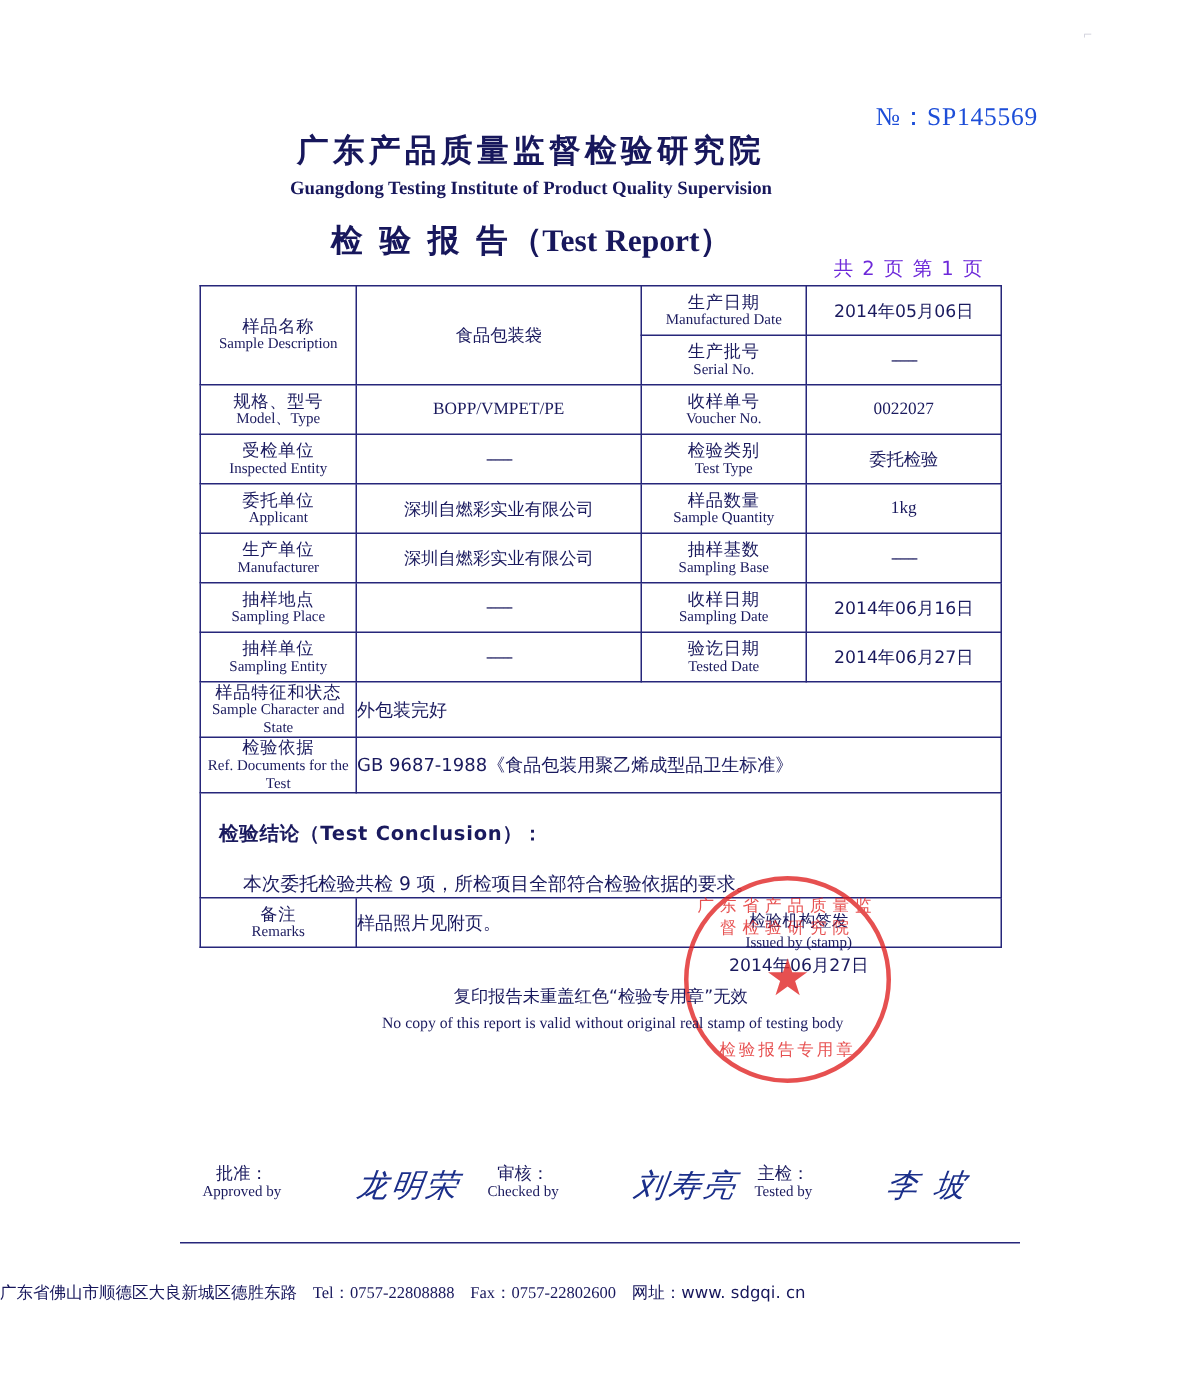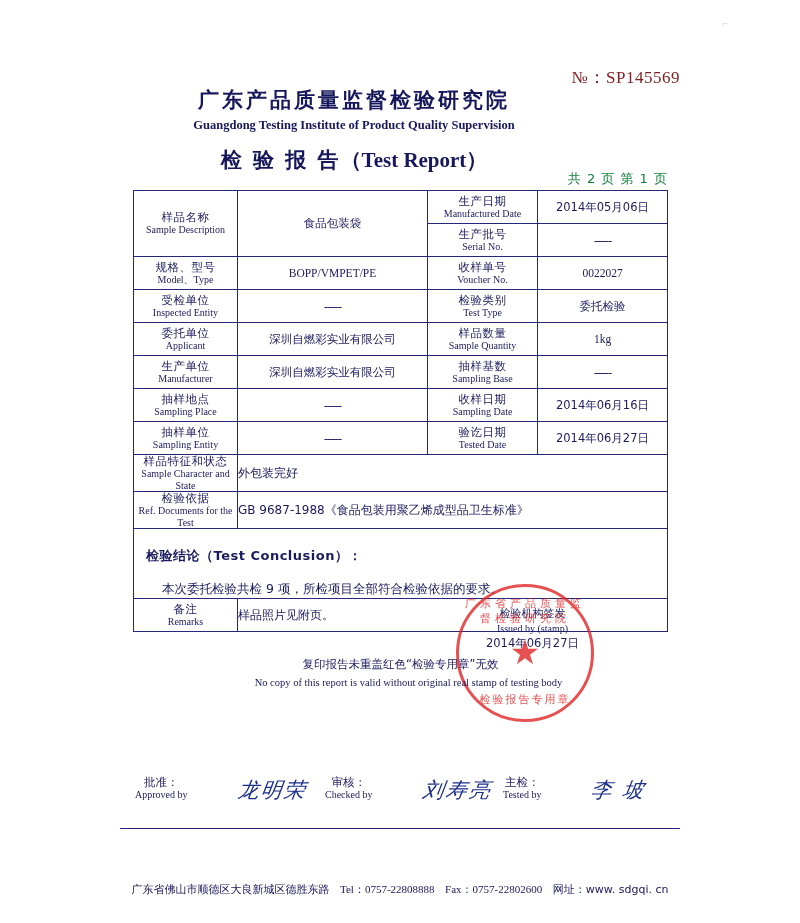--- a/index.html
+++ b/index.html
@@ -19,24 +19,24 @@
     position: relative;
     width: 800px;
     height: 923px;
     box-sizing: border-box;
   }
 
   
   .report-no {
     position: absolute;
     top: 66px;
-    right: 120px;
+    right: 108px;
     font-family: "Liberation Serif", serif;
     font-size: 17px;
-    color: #7f1d1d;
+    color: #1d4ed8;
     letter-spacing: 0.5px;
     white-space: nowrap;
   }
   .title-block {
     position: absolute;
     top: 86px;
     left: 0;
     width: 708px;
     text-align: center;
   }
@@ -62,23 +62,23 @@
     letter-spacing: 2px;
     font-family: "DejaVu Sans", sans-serif;
   }
   .doc-title .en {
     font-family: "Liberation Serif", serif;
     letter-spacing: 0;
   }
   .page-count {
     position: absolute;
     top: 170px;
-    right: 132px;
+    right: 144px;
     font-size: 13px;
-    color: #15803d;
+    color: #6d28d9;
     font-family: "DejaVu Sans", sans-serif;
     letter-spacing: 1px;
   }
 
   
   table.main {
     position: absolute;
     top: 190px;
     left: 133px;
     width: 534px;
@@ -275,23 +275,22 @@
   .footer-rule {
     position: absolute;
     left: 120px;
     top: 828px;
     width: 560px;
     border-top: 1px solid #26267a;
   }
   .footer {
     position: absolute;
     left: 0;
-    top: 882px;
+    top: 854px;
     width: 800px;
-    text-align: center;
     font-size: 11px;
     font-family: "DejaVu Sans", sans-serif;
     color: #17175c;
   }
   .footer .en {
     font-family: "Liberation Serif", serif;
   }
   
   .scan-mark {
     position: absolute;

